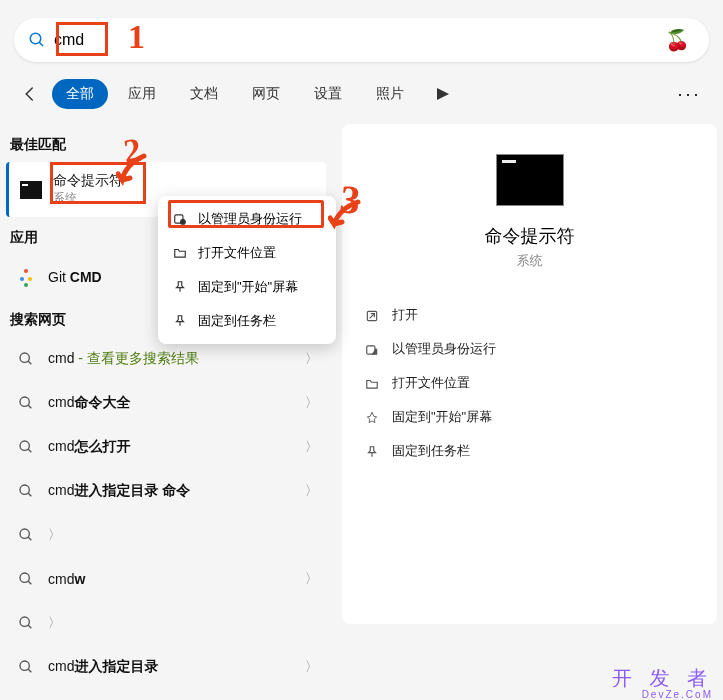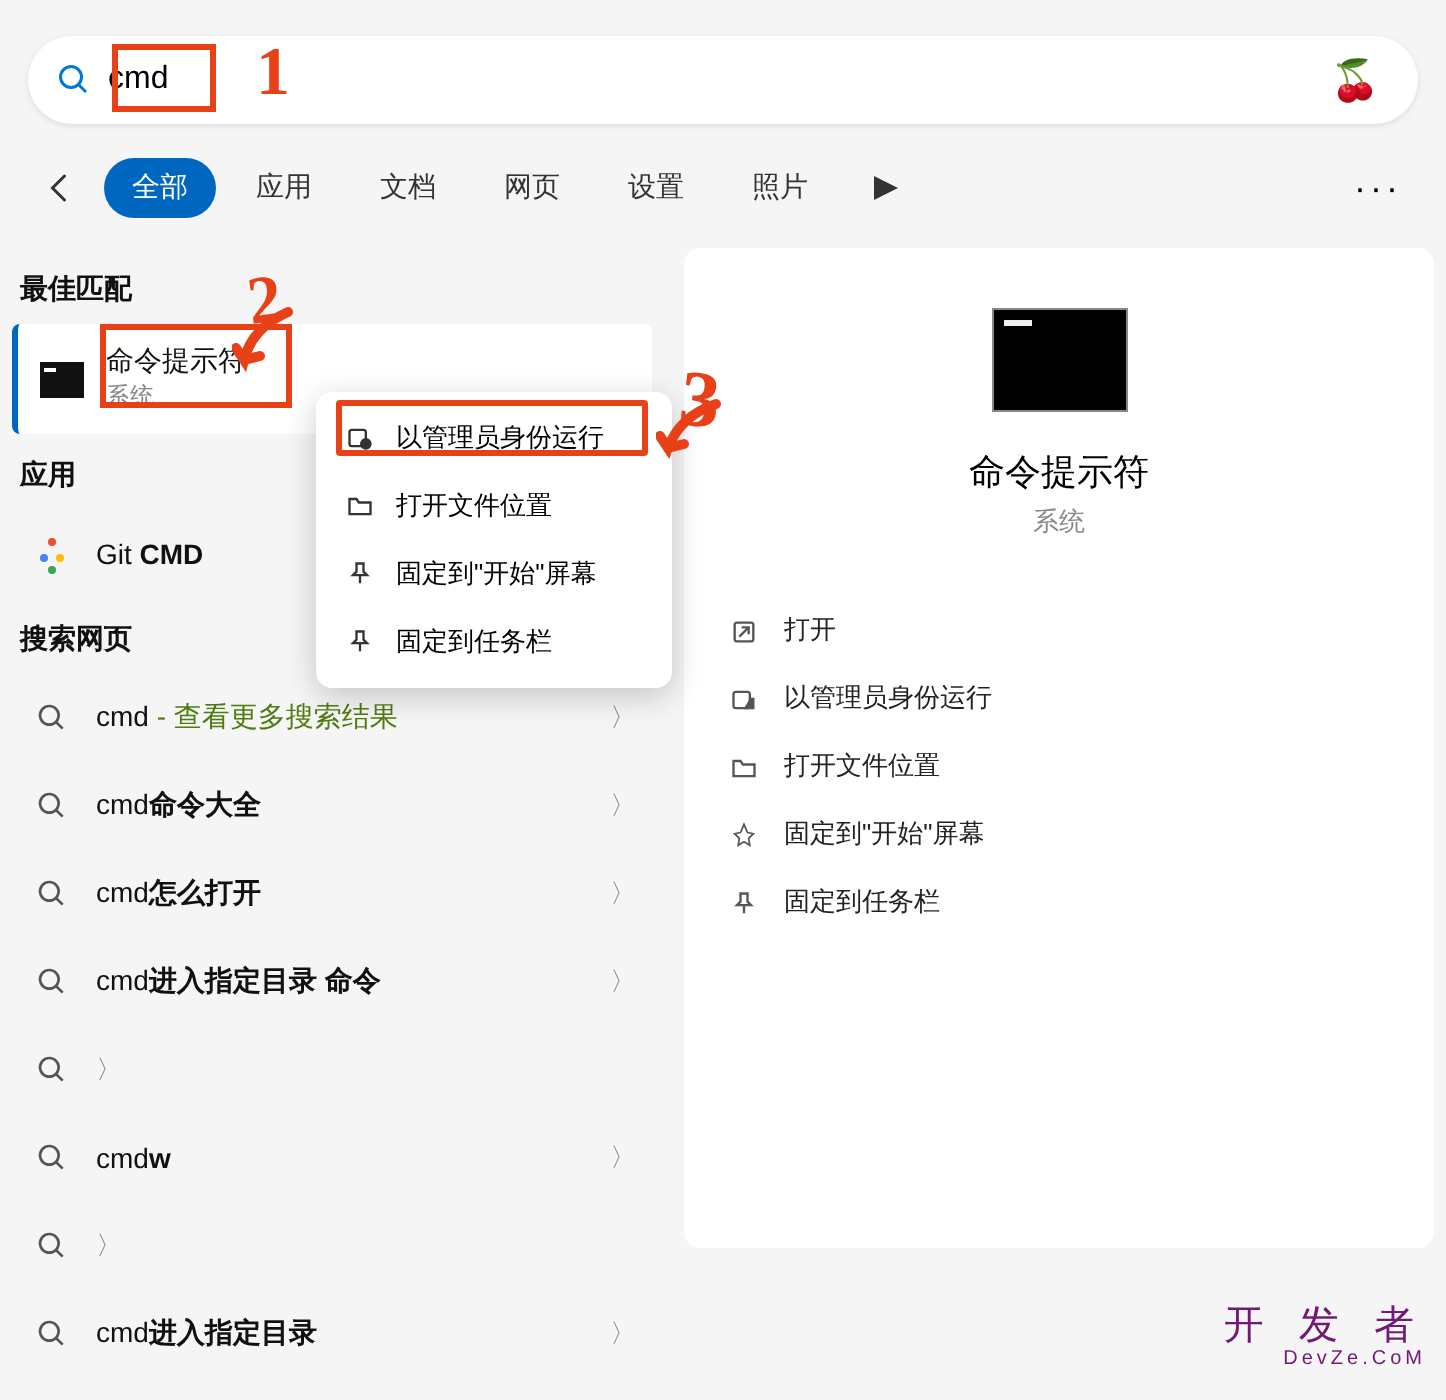--- a/index.html
+++ b/index.html
@@ -43,21 +43,21 @@
 .preview-thumb { width: 68px; height: 52px; background: #000; margin: 10px auto 18px auto; border: 1px solid #888; position: relative; }
 .preview-thumb:before { content: ''; position: absolute; top: 5px; left: 5px; width: 14px; height: 3px; background: #eee; }
 .preview-title { text-align: center; font-size: 18px; font-weight: 400; margin-bottom: 4px; }
 .preview-sub { text-align: center; font-size: 13px; color: #888; margin-bottom: 28px; }
 .preview-action { display: flex; align-items: flex-end; padding: 8px 6px; font-size: 13px; cursor: pointer; gap: 12px; color: #222; }
 .p-icon { width: 16px; height: 16px; display: flex; align-items: center; justify-content: center; color: #555; }
 
 .annot { position: absolute; color: #e84118; font-weight: 900; font-size: 34px; z-index: 30; font-family: "Comic Sans MS", cursive; pointer-events: none; }
 .annot-arrow { position: absolute; z-index: 30; pointer-events: none; }
 
-.watermark { position: absolute; right: 10px; bottom: 15px; font-size: 20px; color: #701a75; font-weight: 300; text-align: right; line-height: 1.1; z-index: 5; }
+.watermark { position: absolute; right: 10px; bottom: 0; font-size: 20px; color: #8b5cf6; font-weight: 300; text-align: right; line-height: 1.1; z-index: 5; }
 .watermark .small { font-size: 10px; letter-spacing: 2px; }
 .watermark .big { letter-spacing: 6px; }
 
 .git-icon { display: inline-block; width: 20px; height: 20px; position: relative; }
 .git-icon:before { content: ''; position: absolute; width: 4px; height: 4px; background: #f34f29; border-radius: 50%; top: 2px; left: 8px; }
 .git-icon:after { content: ''; position: absolute; width: 4px; height: 4px; background: #4285f4; border-radius: 50%; top: 10px; left: 4px; box-shadow: 8px 0 0 #fbbc05, 4px 6px 0 #34a853; }
 svg { display: block; }
 </style>
 </head>
 <body>

